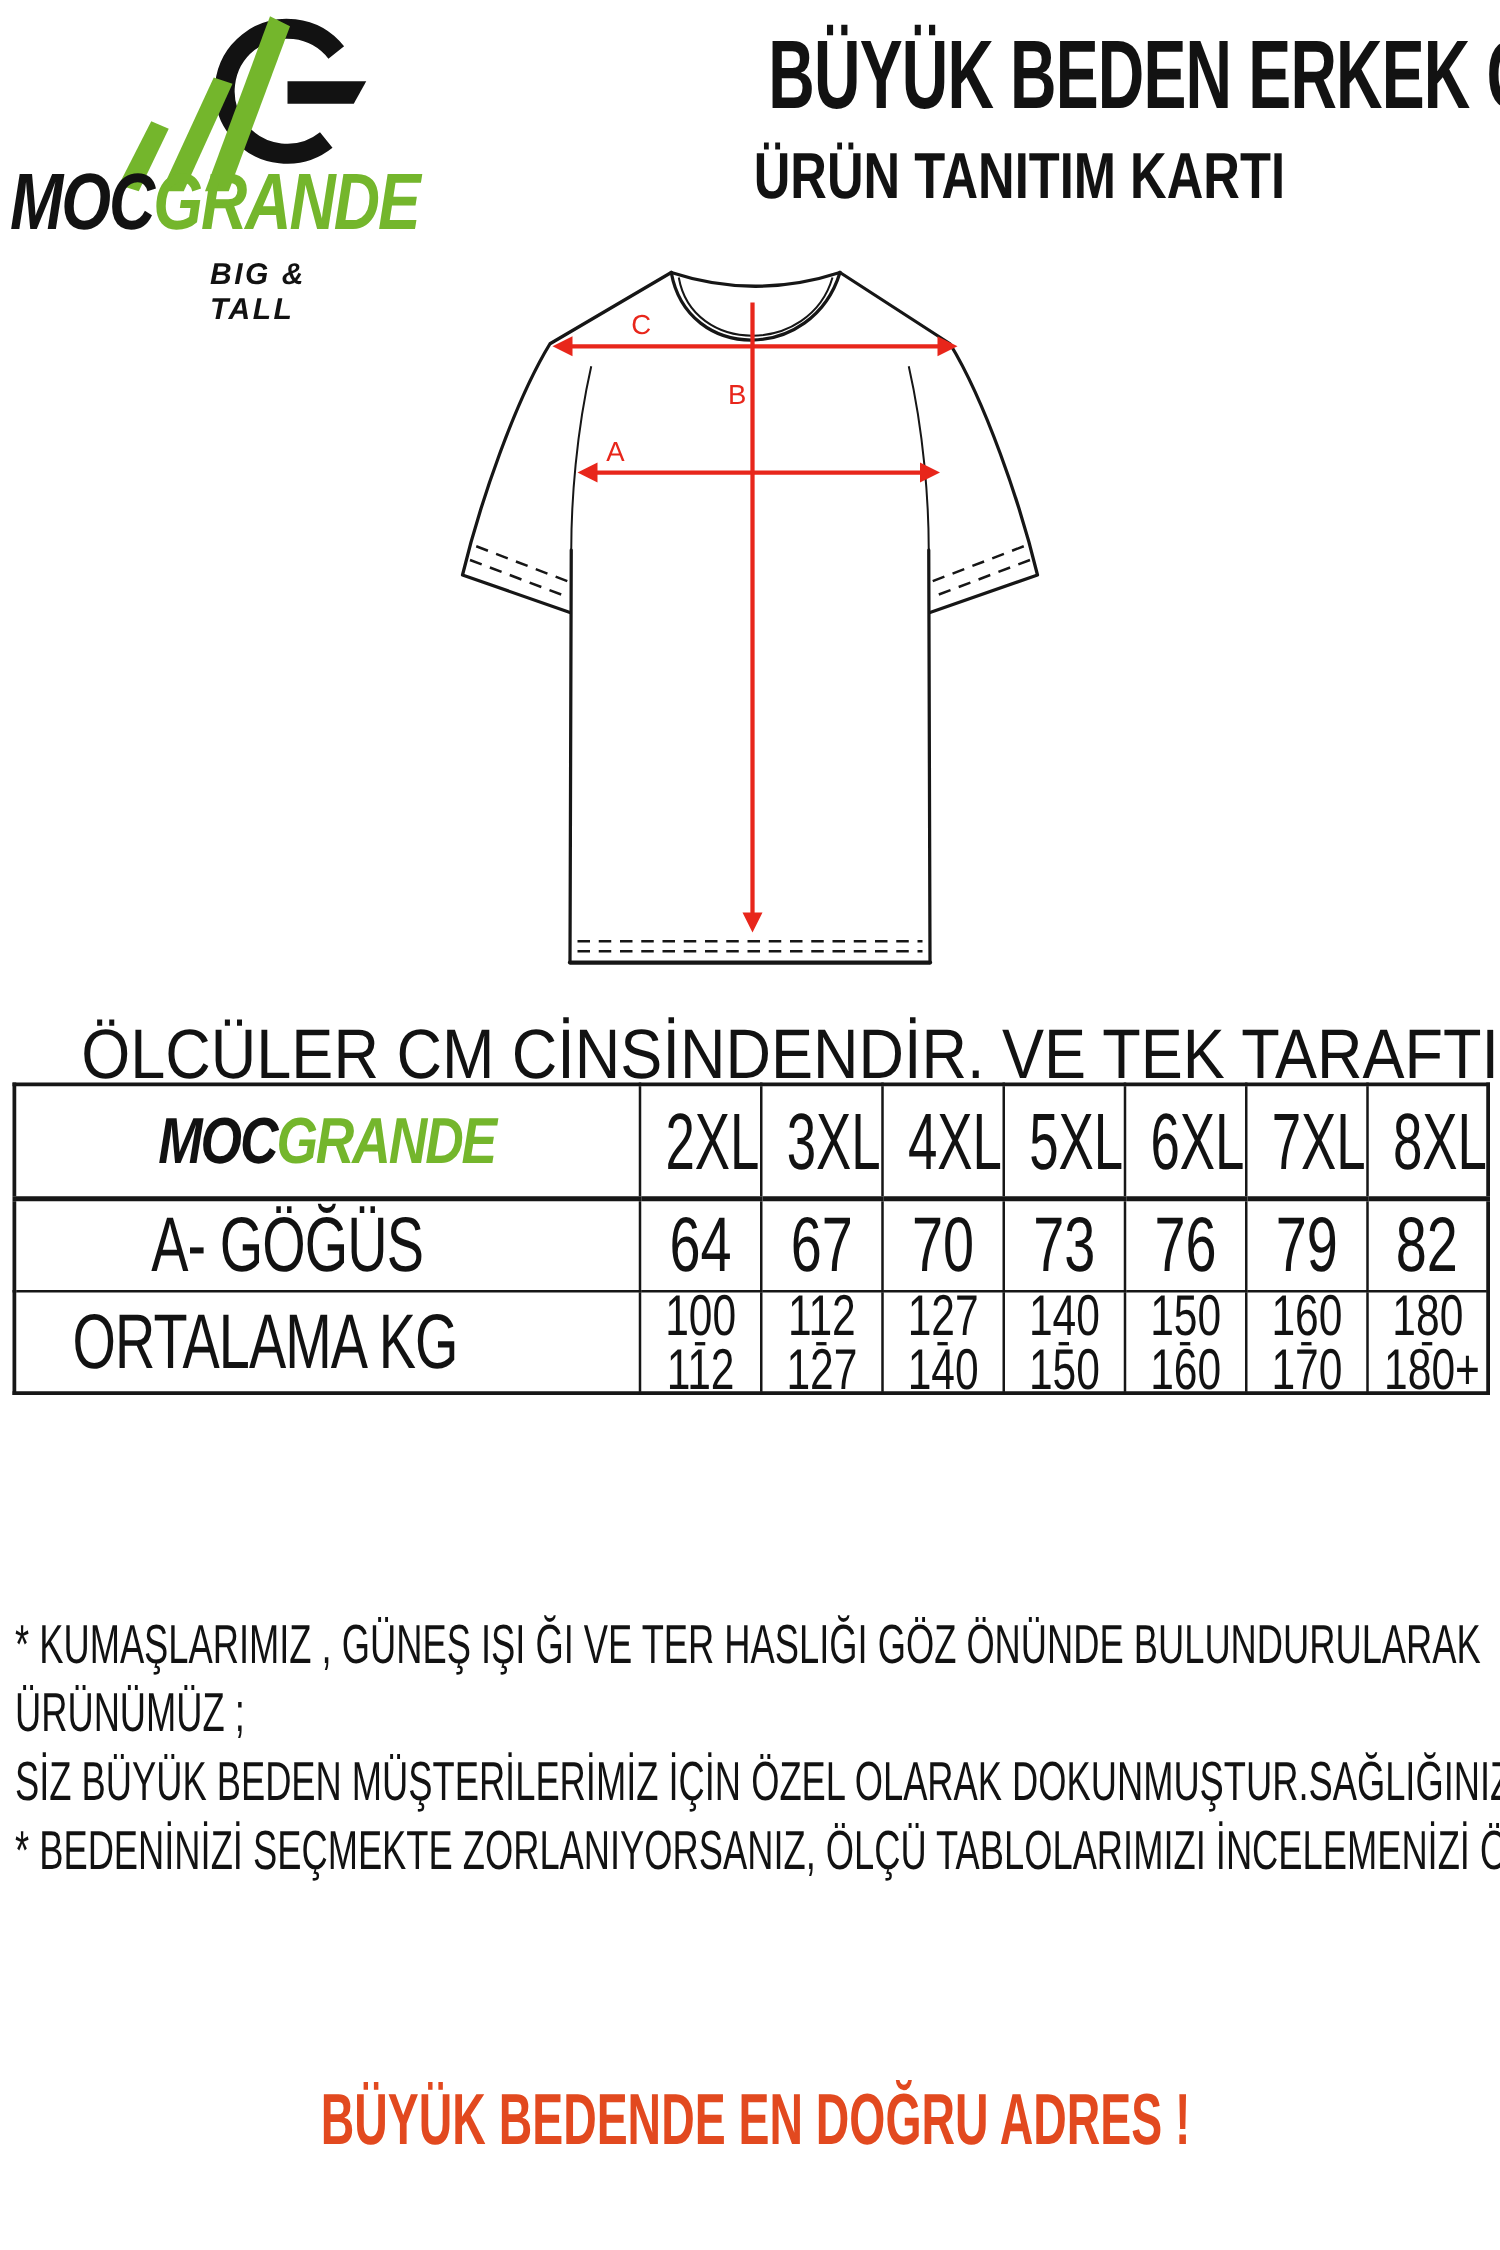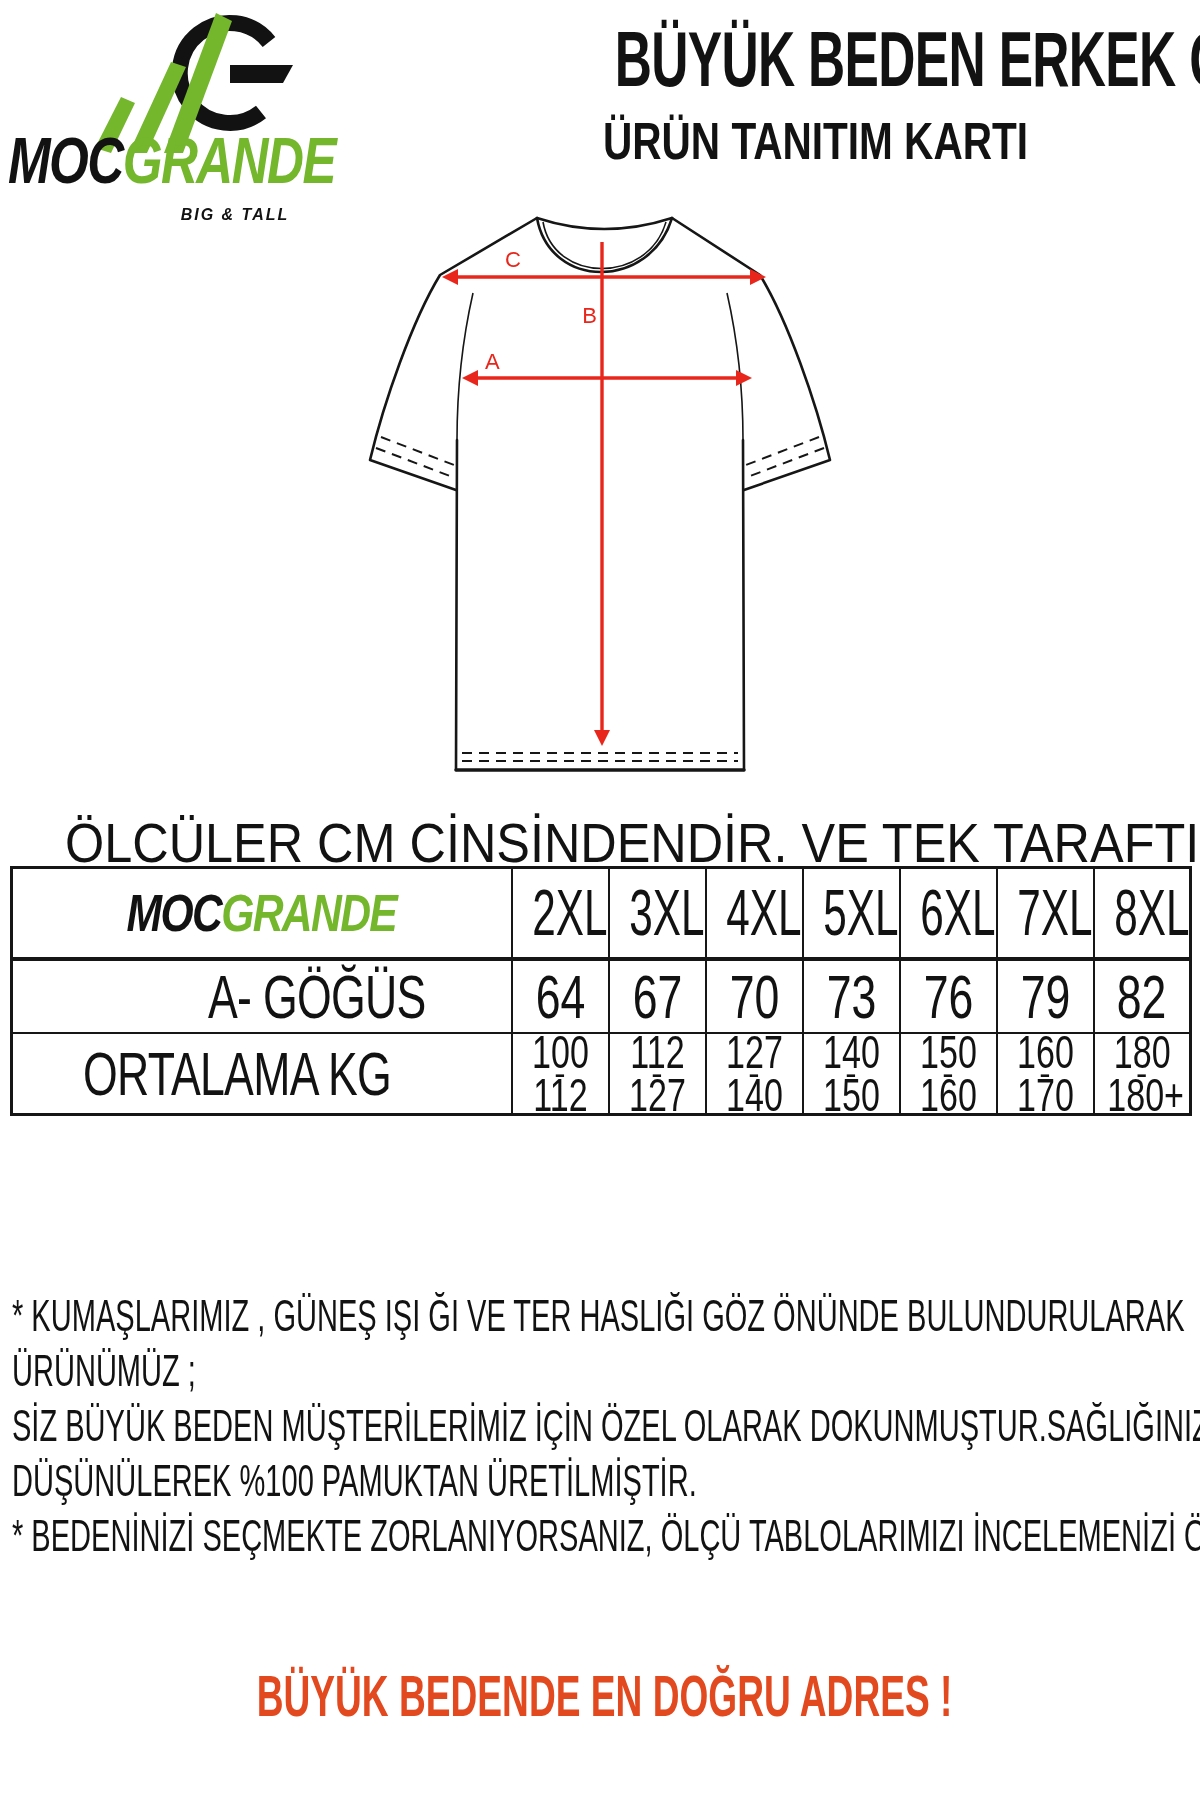--- a/index.html
+++ b/index.html
@@ -8,21 +8,21 @@
   .abs{position:absolute;}
   .cond{display:inline-block;white-space:nowrap;}
 
   
   #logo-icon{left:80px;top:4px;width:215px;height:150px;}
   #wordmark{left:8px;top:124px;width:330px;height:80px;white-space:nowrap;}
   #wordmark .wm{font-size:64px;font-weight:bold;font-style:italic;letter-spacing:-2px;
       transform:scaleX(0.80);transform-origin:left center;display:inline-block;white-space:nowrap;}
   .wm-moc{color:#121212;}
   .wm-grande{color:#74B62C;}
-  #tagline{left:168px;top:206px;width:134px;text-align:center;font-size:16px;font-weight:bold;
+  #tagline{left:168px;top:206px;width:134px;text-align:left;font-size:24px;font-weight:bold;
       font-style:italic;letter-spacing:2px;color:#121212;}
 
   
   #titles{left:430px;top:14px;width:770px;text-align:center;}
   .title1{font-size:78px;font-weight:bold;letter-spacing:-1px;color:#121212;
       transform:scaleX(0.66);transform-origin:center;}
   .title2{font-size:52px;font-weight:bold;color:#121212;margin-top:6px;
       transform:scaleX(0.78);transform-origin:center;}
 
   
@@ -36,21 +36,21 @@
 
   
   #measure-heading{left:0;top:810px;width:1200px;text-align:center;}
   #measure-heading .cond{font-size:56px;color:#121212;transform:scaleX(0.90);transform-origin:center;}
 
   
   #size-table{left:10px;top:866px;width:1180px;border-collapse:collapse;table-layout:fixed;}
   #size-table td{border:2px solid #161616;text-align:center;vertical-align:middle;padding:0;}
   #size-table{border:3px solid #161616;}
   #size-table tr.hdr td{border-bottom:4px solid #161616;height:88px;}
-  #size-table td.lbl{text-align:right;padding-left:20px;}
+  #size-table td.lbl{text-align:center;padding-left:20px;}
   tr.r-a td{height:70px;} tr.r-b td{height:69px;} tr.r-c td{height:68px;} tr.r-kg td{height:79px;}
   .cell-size{font-size:64px;color:#121212;transform:scaleX(0.66);transform-origin:center;}
   .cell-label{font-size:62px;color:#121212;transform:scaleX(0.72);transform-origin:left center;letter-spacing:-1px;}
   .cell-val{font-size:62px;color:#121212;transform:scaleX(0.72);transform-origin:center;}
   .tbl-wordmark{font-size:52px;font-weight:bold;font-style:italic;letter-spacing:-2px;
       transform:scaleX(0.82);transform-origin:center;}
   .kg-num{font-size:46px;line-height:30px;color:#121212;transform:scaleX(0.74);transform-origin:center;display:block;}
   .kg-dash{font-size:34px;line-height:13px;color:#121212;display:block;}
 
   
@@ -183,21 +183,20 @@
             <span class="cond kg-num">180+</span>
           </td>
     </tr>
   </tbody>
     </table>
 
   <div id="notes" class="abs">
     <div class="note-line"><span class="cond">* KUMAŞLARIMIZ , GÜNEŞ IŞI ĞI VE TER HASLIĞI GÖZ ÖNÜNDE BULUNDURULARAK</span></div>
     <div class="note-line"><span class="cond">ÜRÜNÜMÜZ ;</span></div>
     <div class="note-line"><span class="cond">SİZ BÜYÜK BEDEN MÜŞTERİLERİMİZ İÇİN ÖZEL OLARAK DOKUNMUŞTUR.SAĞLIĞINIZ</span></div>
-    <div class="note-line"><span class="cond">DÜŞÜNÜLEREK %100 PAMUKTAN ÜRETİLMİŞTİR.</span></div>
     <div class="note-line"><span class="cond">* BEDENİNİZİ SEÇMEKTE ZORLANIYORSANIZ, ÖLÇÜ TABLOLARIMIZI İNCELEMENİZİ ÖNERİRİZ.</span></div>
   </div>
 
   <div id="footer" class="abs">
     <span class="cond">BÜYÜK BEDENDE EN DOĞRU ADRES !</span>
   </div>
 
 </div>
 
 </body></html>

